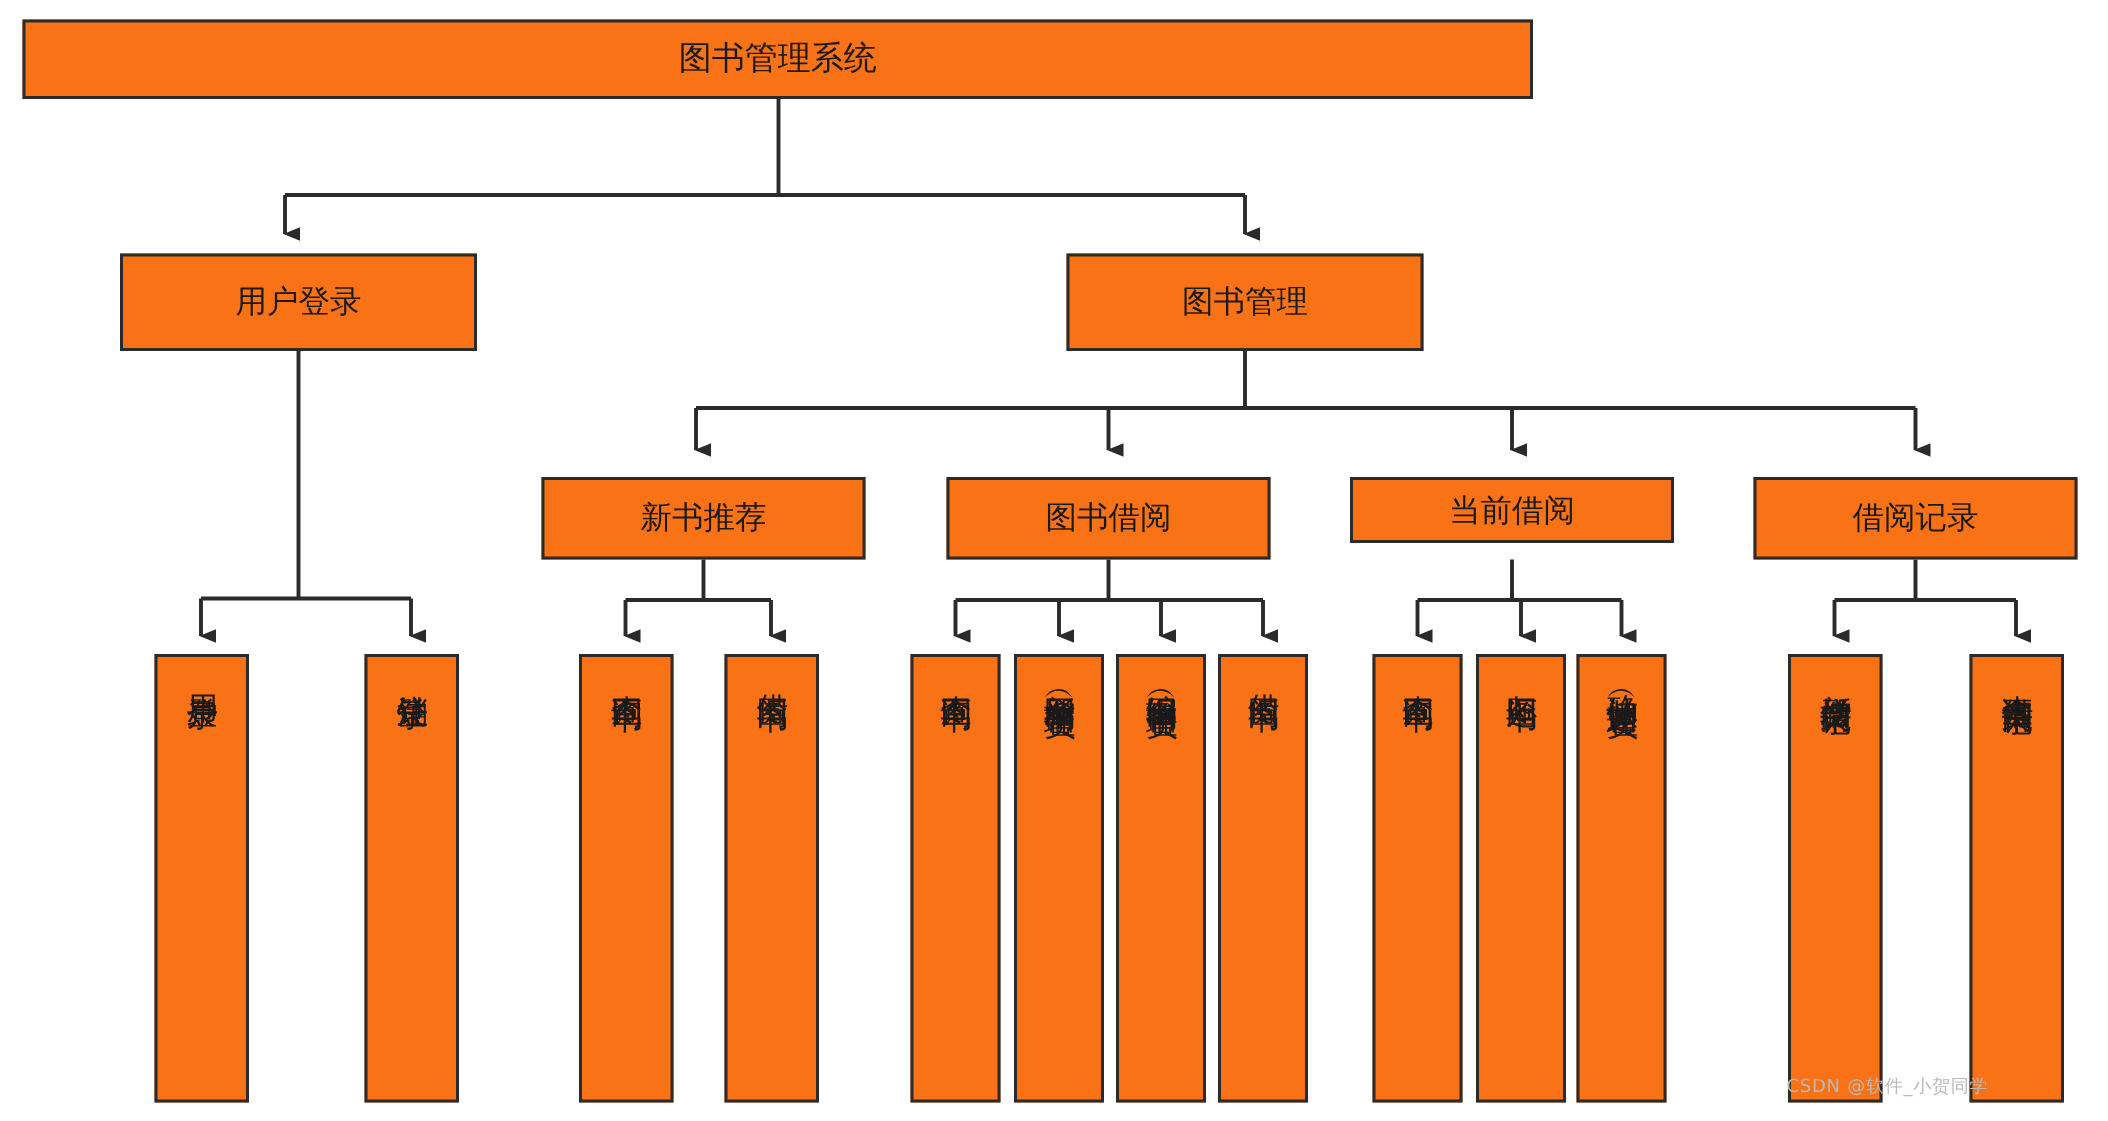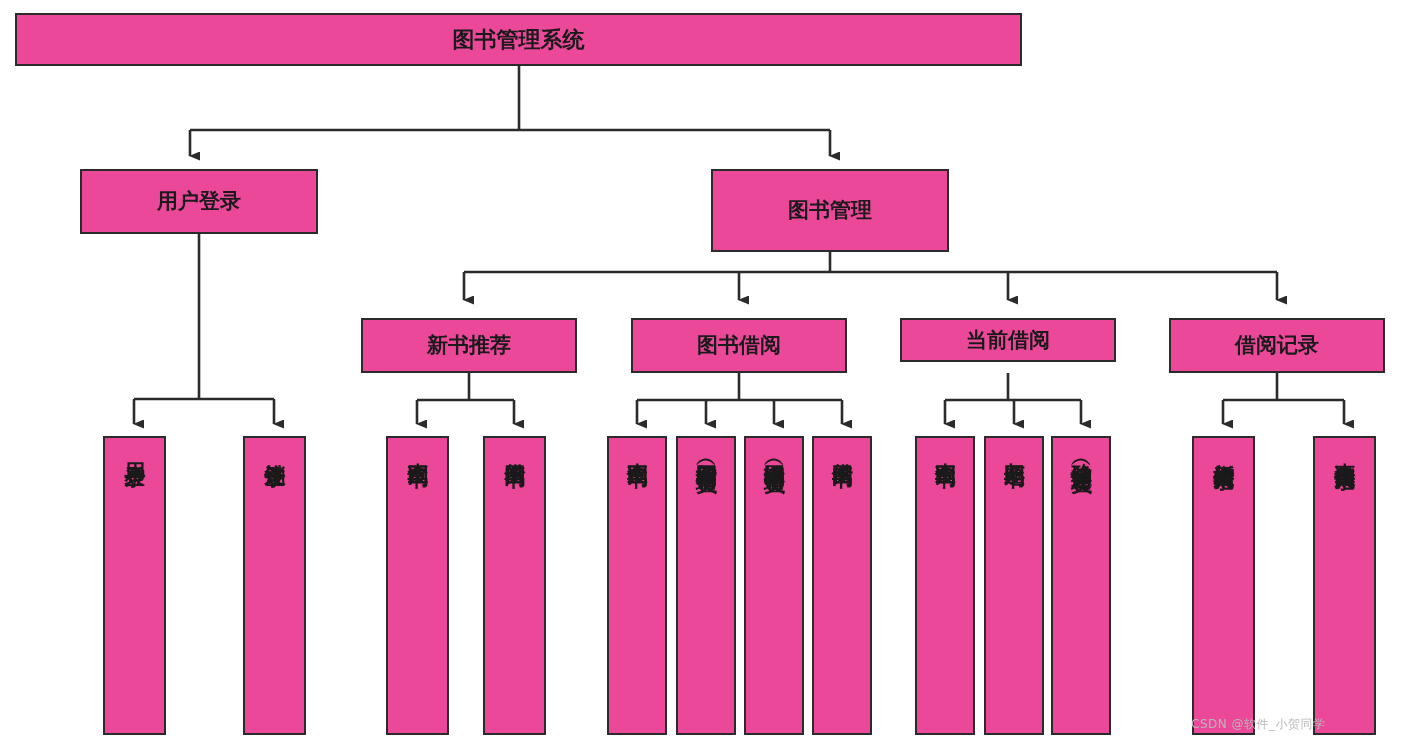--- a/index.html
+++ b/index.html
@@ -21,27 +21,26 @@
     position: absolute;
     left: 0;
     top: 0;
     width: 1405px;
     height: 747px;
     pointer-events: none;
   }
   .node {
     position: absolute;
     box-sizing: border-box;
-    background: #ec4899;
+    background: #f97316;
     border: 2px solid #2b2b2b;
     display: flex;
     align-items: center;
     justify-content: center;
     color: #1a1a1a;
-    font-weight: bold;
   }
   .node-label {
     display: block;
     text-align: center;
     line-height: 1.18;
     white-space: pre;
   }
   .node.horizontal .node-label {
     font-size: 21px;
   }
@@ -124,21 +123,21 @@
   </svg>
 
   <div class="node root horizontal" style="left:15px; top:13px; width:1007px; height:53px;">
     <span class="node-label">图书管理系统</span>
   </div>
 
   <div class="node horizontal" style="left:80px; top:169px; width:238px; height:65px;">
     <span class="node-label">用户登录</span>
   </div>
 
-  <div class="node horizontal" style="left:711px; top:169px; width:238px; height:83px;justify-content:center;">
+  <div class="node horizontal" style="left:711px; top:169px; width:238px; height:65px;justify-content:center;">
     <span class="node-label">图书管理</span>
   </div>
 
   <div class="node horizontal" style="left:631px; top:318px; width:216px; height:55px;">
     <span class="node-label">图书借阅</span>
   </div>
 
   <div class="node horizontal" style="left:361px; top:318px; width:216px; height:55px;">
     <span class="node-label">新书推荐</span>
   </div>

